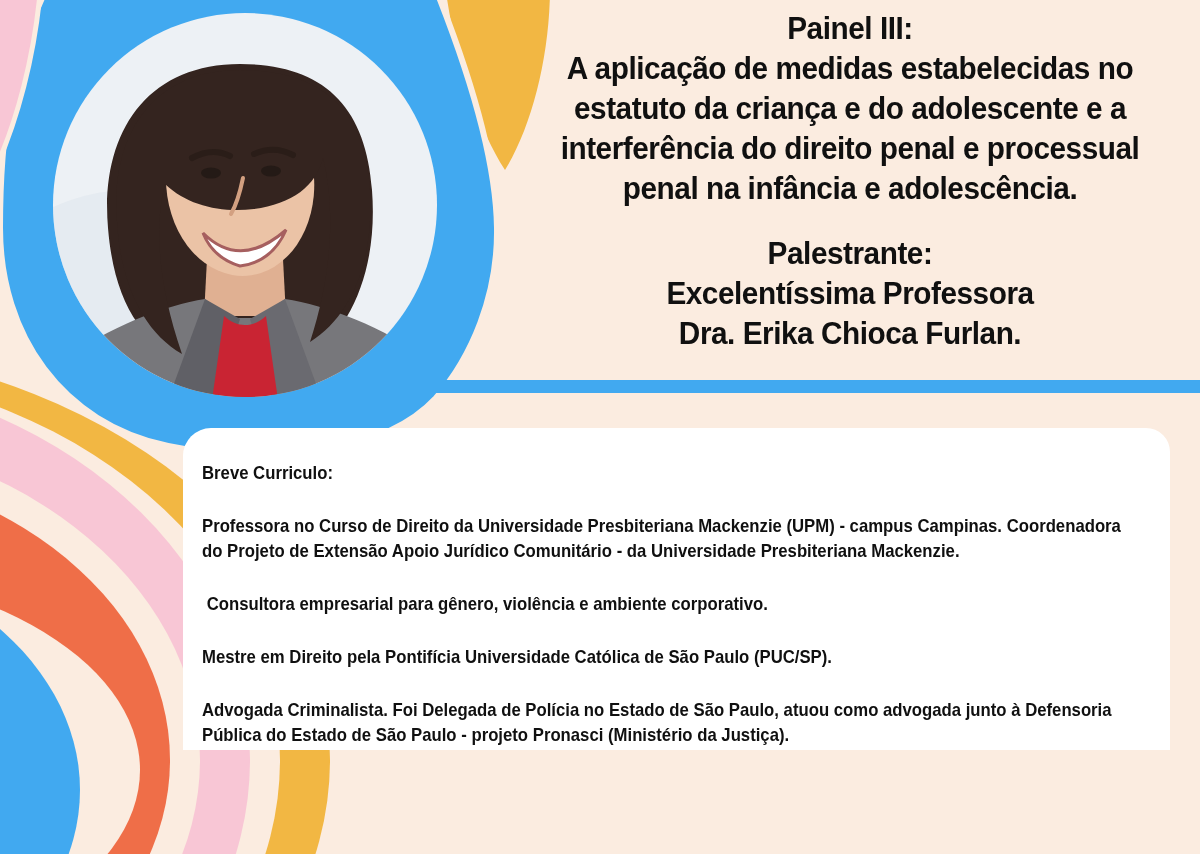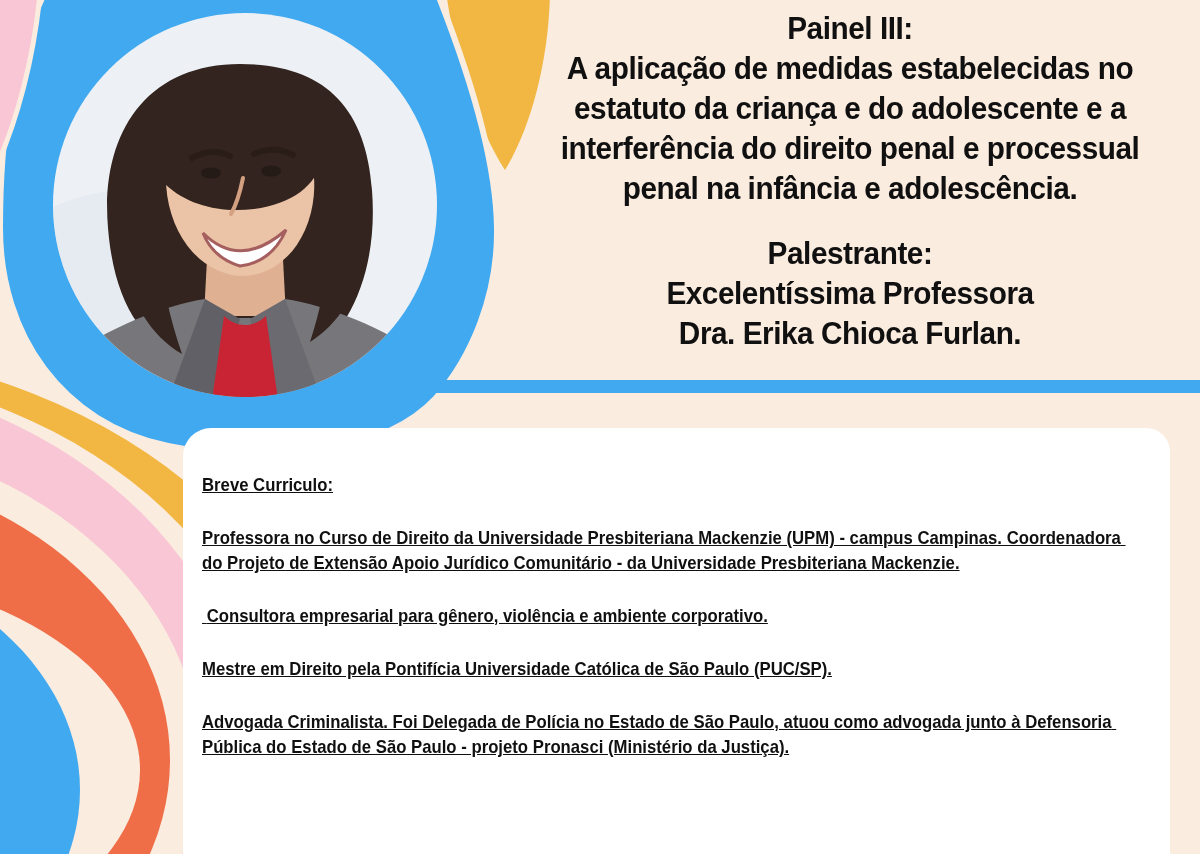--- a/index.html
+++ b/index.html
@@ -12,23 +12,23 @@
   .title-block{
     position:absolute;left:480px;top:8px;width:740px;
     text-align:center;color:var(--c-ink,#101010);
     transform:scaleX(.93);transform-origin:50% 0;
   }
   .panel-title{font-size:32px;font-weight:bold;line-height:40px;margin:0;letter-spacing:-.5px;}
   .panel-desc-line{font-size:32px;font-weight:bold;line-height:40px;letter-spacing:-.5px;}
   .speaker-block{margin-top:25px;}
   .speaker-line{font-size:32px;font-weight:bold;line-height:40px;letter-spacing:-.5px;}
   .bio-card{
-    position:absolute;left:183px;top:428px;width:987px;height:426px;
+    position:absolute;left:183px;top:428px;width:987px;height:322px;
     background:var(--c-card,#ffffff);border-radius:28px 24px 0 0;
-    box-sizing:border-box;padding:44px 0 0 19px;color:var(--c-ink,#101010);text-decoration:underline;
+    box-sizing:border-box;padding:32px 0 0 19px;color:var(--c-ink,#101010);
   }
   .bio-heading{
     font-size:19px;font-weight:bold;line-height:25px;margin:0 0 28px 0;
     transform:scaleX(.88);transform-origin:0 0;width:1070px;letter-spacing:0;
   }
   .bio-paragraph{
     font-size:19px;font-weight:bold;line-height:25px;margin:0 0 28px 0;
     transform:scaleX(.88);transform-origin:0 0;width:1070px;white-space:pre-wrap;
   }
 </style>

